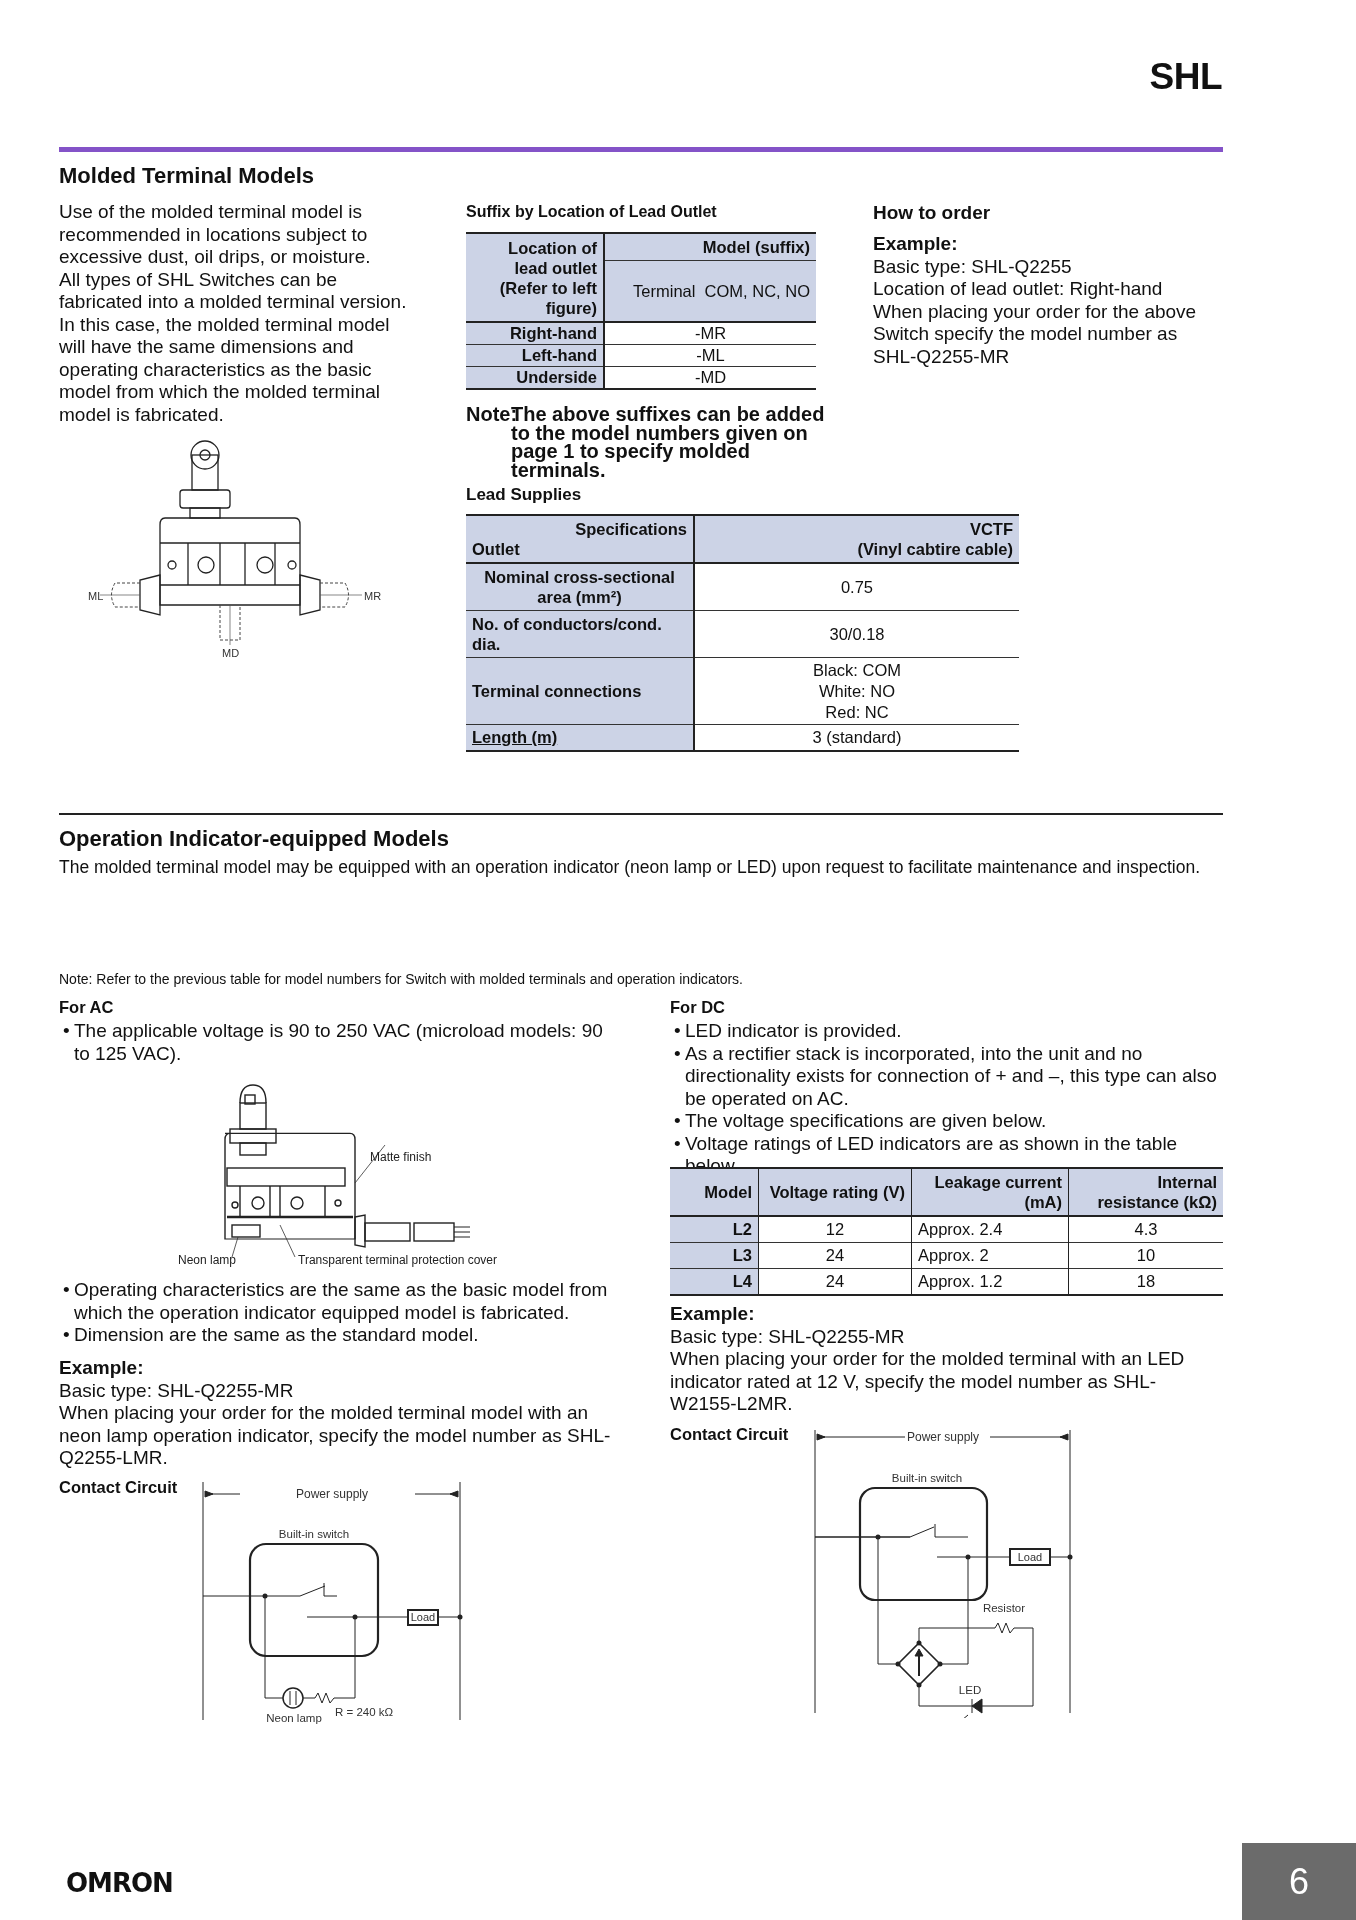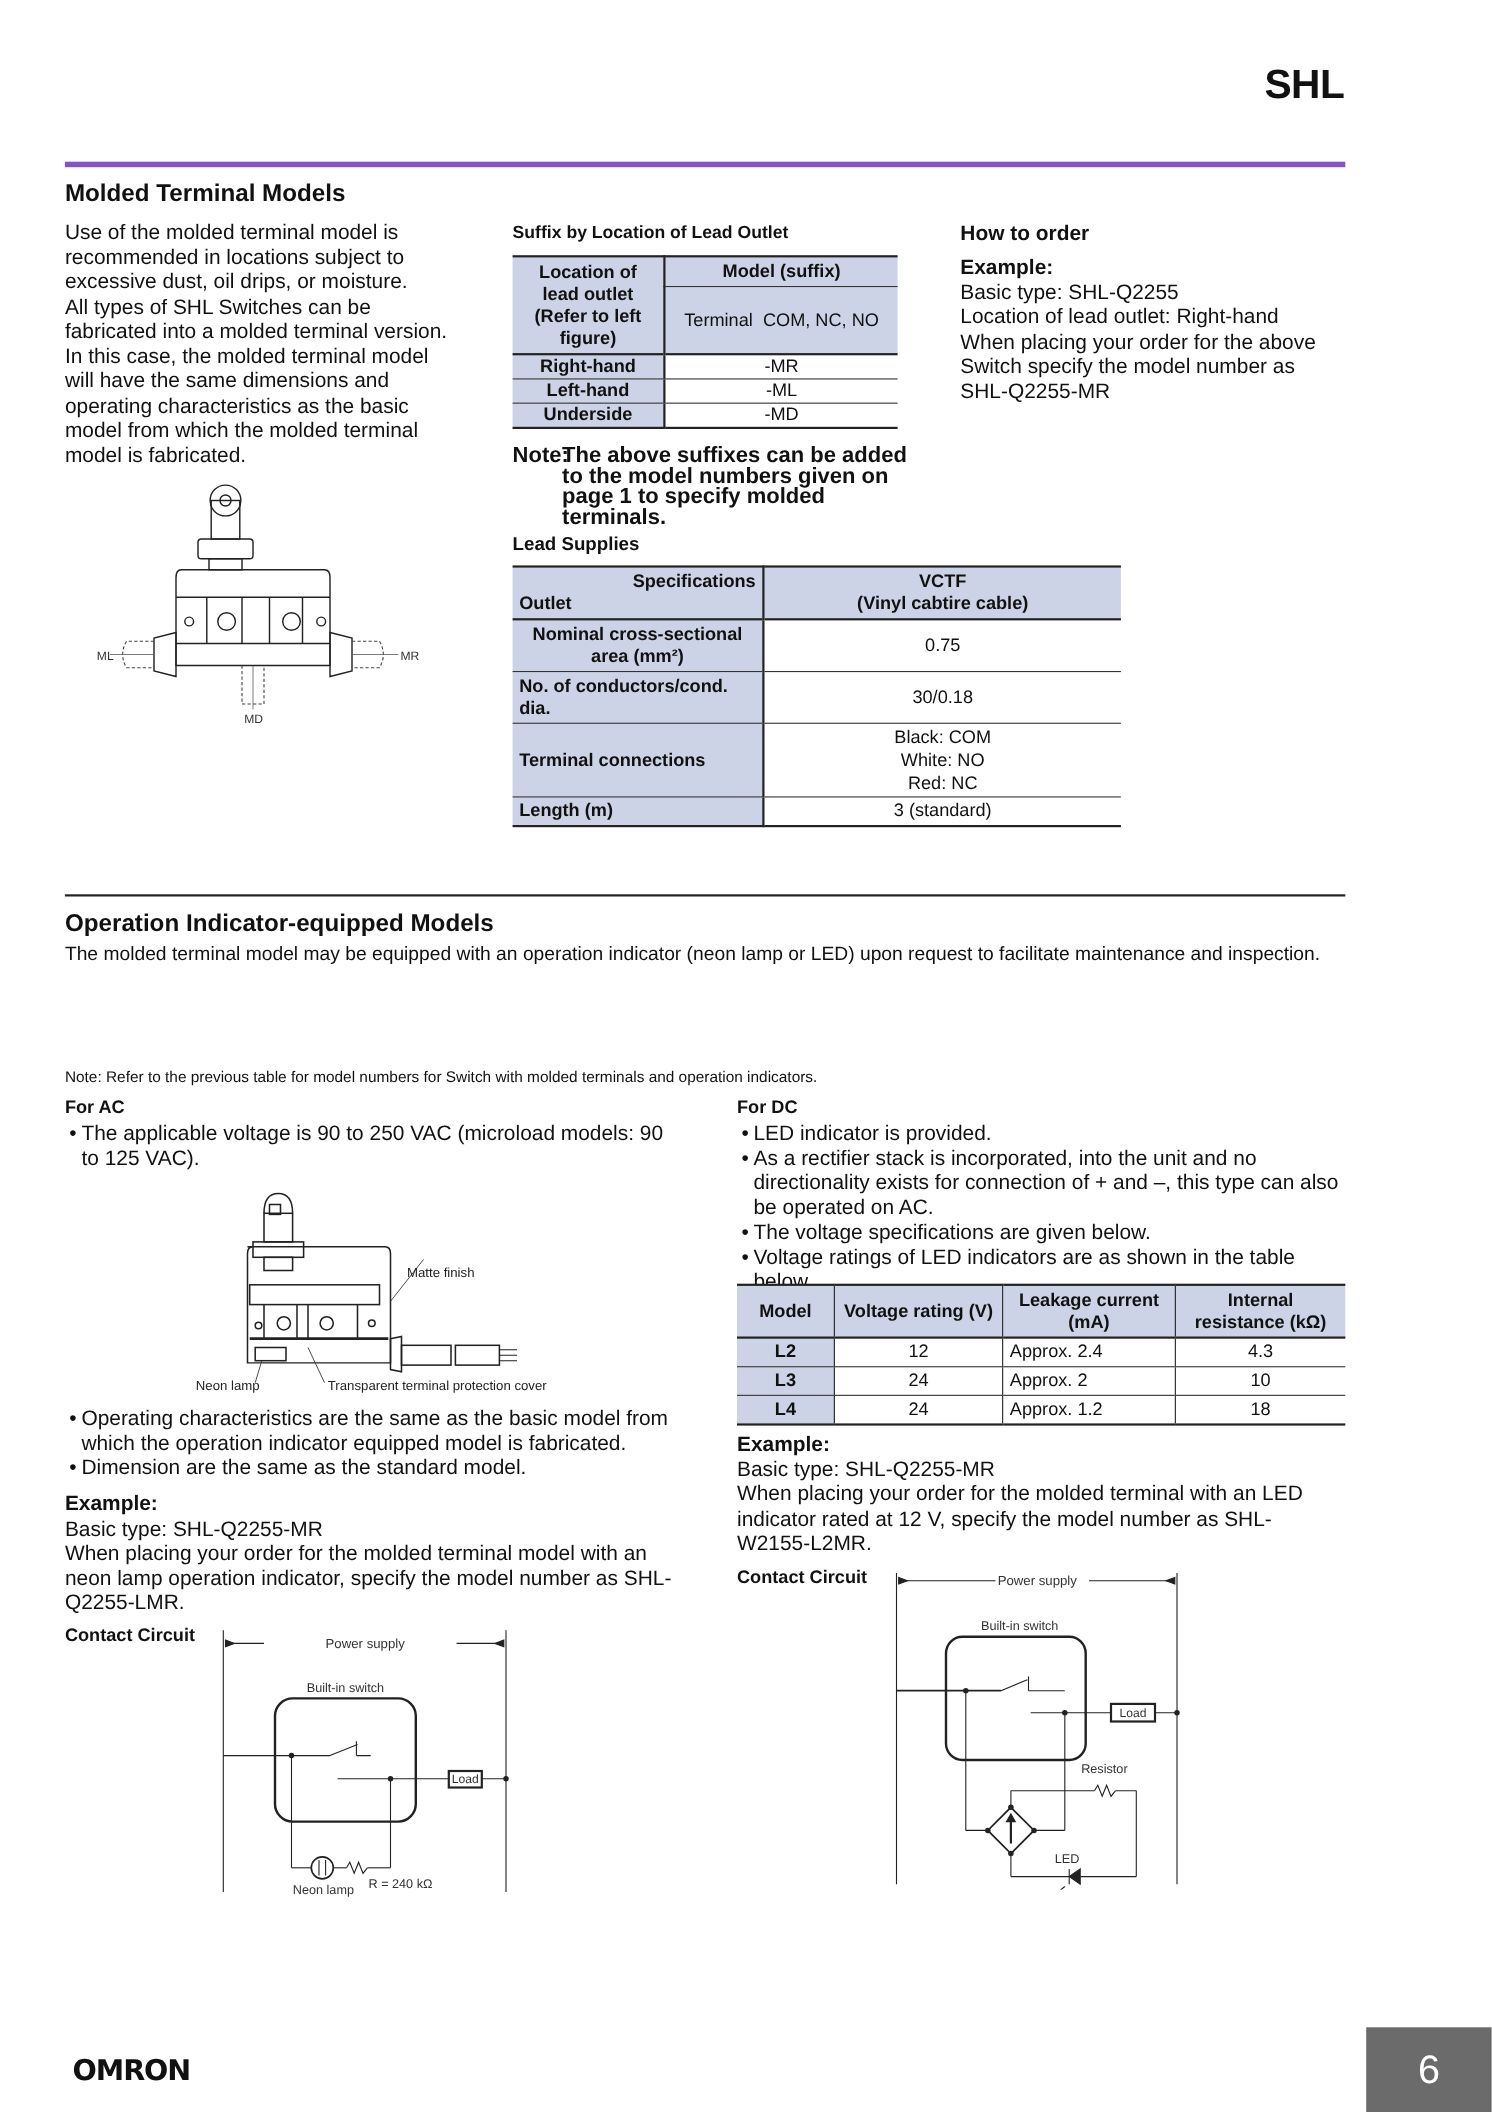--- a/index.html
+++ b/index.html
@@ -8,21 +8,21 @@
   .abs { position:absolute; }
   .page-code { right:134px; top:56px; font-size:37px; font-weight:bold; letter-spacing:-0.5px; }
   .purple-rule { left:59px; top:147px; width:1164px; height:5px; background:#8453c8; }
   .black-rule { left:59px; top:813px; width:1164px; height:2px; background:#222; }
   .h2 { font-size:22px; font-weight:bold; }
   .body { font-size:19px; line-height:22.5px; }
   .small { font-size:20px; line-height:18.5px;font-weight:bold; }
   .sub { font-size:16.5px; font-weight:bold; }
   table.spec { border-collapse:collapse; font-size:16.5px; }
   table.spec td, table.spec th { padding:1px 6px; text-align:center; vertical-align:middle; }
-  table.spec .hd { background:#ccd3e6; font-weight:bold; }
+  table.spec .hd { background:#ccd3e6; font-weight:bold;text-align:right; }
   table.spec tr.top td, table.spec tr.top th { border-top:2px solid #222; }
   table.spec tr.sep td { border-top:2px solid #222; }
   table.spec tr.row td { border-top:1.5px solid #333; }
   table.spec tr.last td { border-bottom:2.5px solid #222; }
   table.spec td.vl { border-right:2px solid #222; }
   ul.bul { margin:0; padding:0; list-style:none; }
   ul.bul li { position:relative; padding-left:15px; }
   ul.bul li::before { content:"•"; position:absolute; left:4px; top:0; }
   .footer-logo { left:66px; top:1868px; font-size:26px; font-weight:900; letter-spacing:-1px; font-family:"DejaVu Sans", sans-serif; }
   .page-num { left:1242px; top:1843px; width:114px; height:77px; background:#6b6b6b; color:#fff; font-size:36px; display:flex; align-items:center; justify-content:center; }
@@ -138,21 +138,21 @@
   </tr>
   <tr class="row">
     <td class="hd vl" style="text-align:left; height:64px;">Terminal connections</td>
     <td style="line-height:21px;">
       <div>Black: COM</div>
       <div>White: NO</div>
       <div>Red: NC</div>
     </td>
   </tr>
   <tr class="row last">
-    <td class="hd vl" style="text-align:left; height:23px;">Length (m)</td>
+    <td class="hd vl" style="text-align:left; height:23px;text-decoration:underline;">Length (m)</td>
     <td>3 (standard)</td>
   </tr>
 </tbody>
   </table>
 
 <div class="abs black-rule"></div>
 
 <div class="abs h2" style="left:59px; top:826px;">Operation Indicator-equipped Models</div>
 <div class="abs" style="left:59px; top:853px; width:1170px; font-size:17.5px; line-height:28.5px;">
   <div>The molded terminal model may be equipped with an operation indicator (neon lamp or LED) upon request to facilitate maintenance and inspection.</div>

